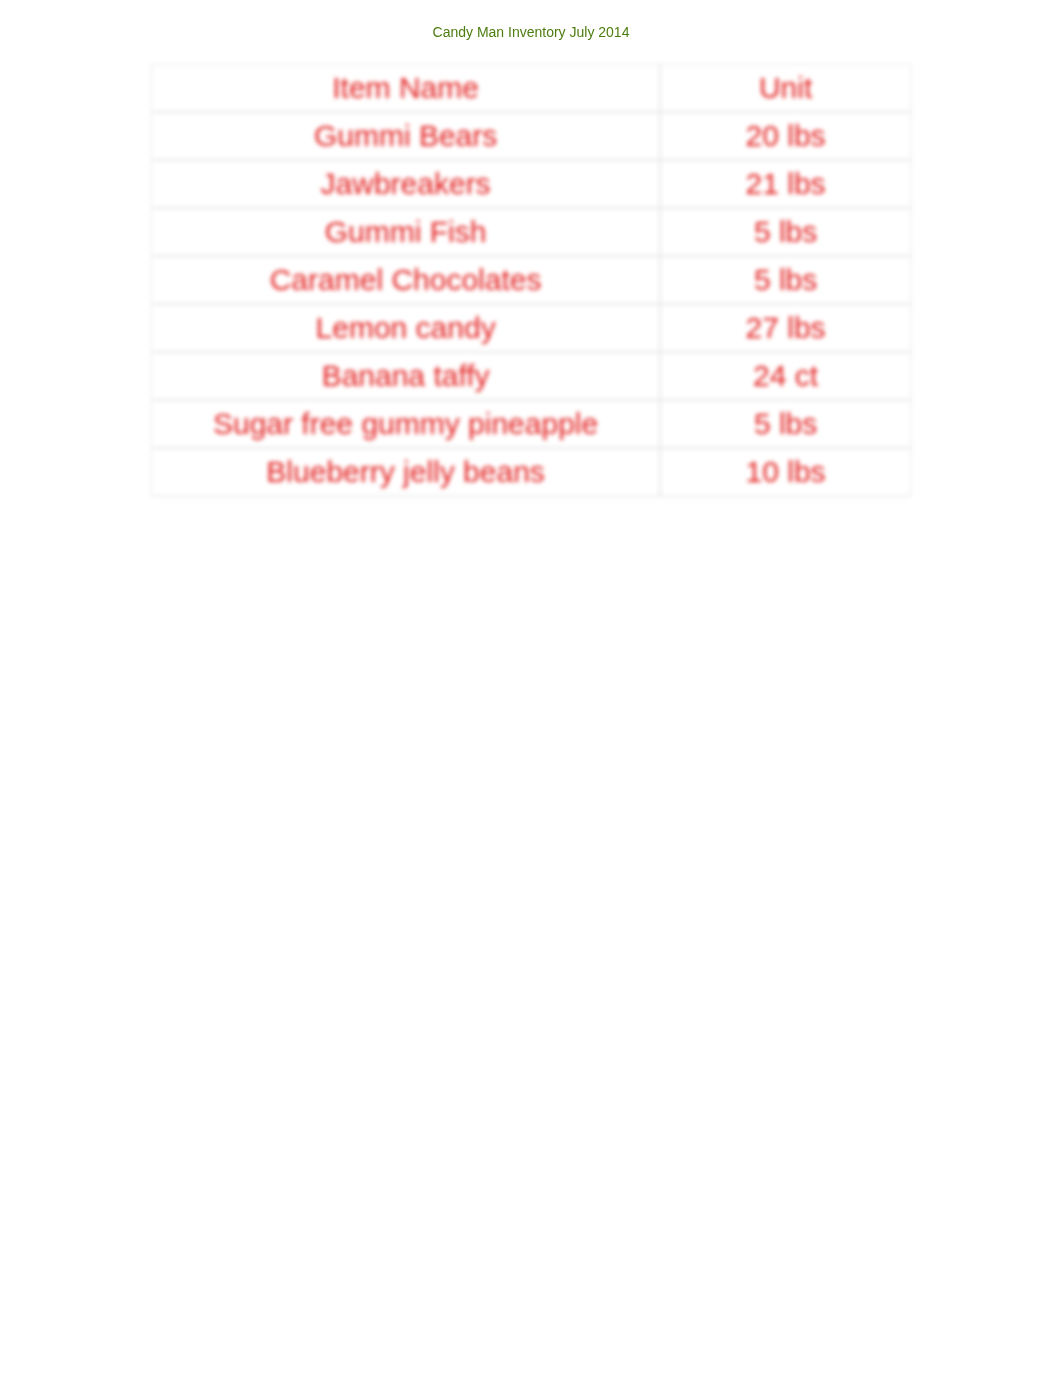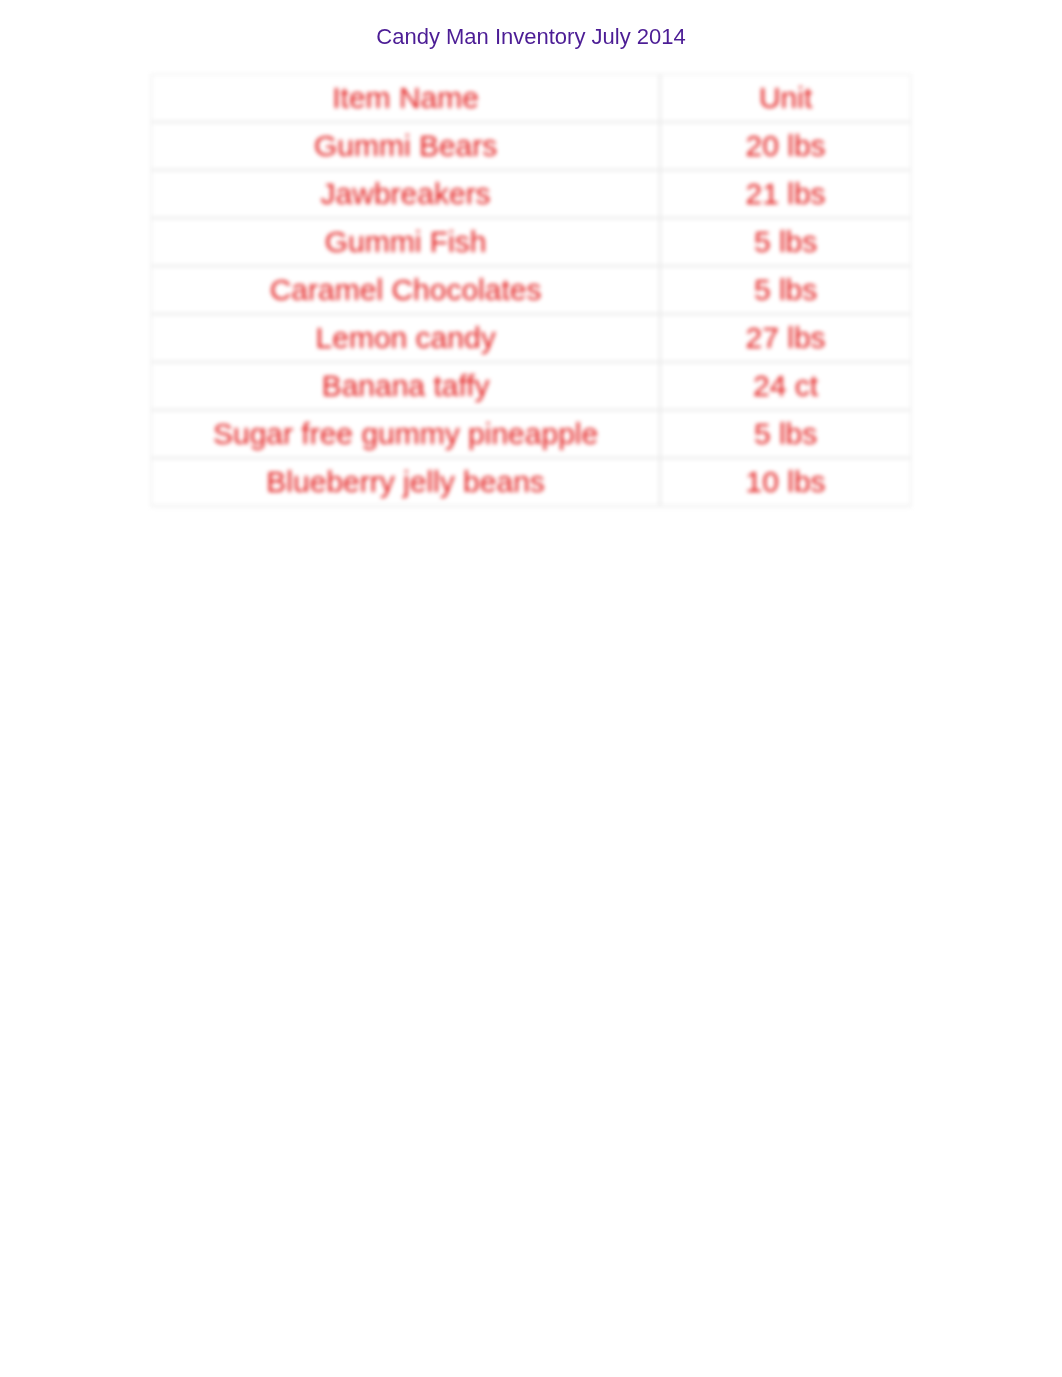--- a/index.html
+++ b/index.html
@@ -11,22 +11,22 @@
     body {
       width: 1062px;
       height: 1377px;
       background: #ffffff;
       font-family: 'Segoe UI', Tahoma, Geneva, Verdana, sans-serif;
       position: relative;
     }
     
     .page-title {
       text-align: center;
-      font-size: 22px;
-      color: #4c1d95;
+      font-size: 14px;
+      color: #4d7c0f;
       padding-top: 24px;
       padding-bottom: 24px;
       font-weight: 400;
     }
     
     .table-container {
       margin: 0 auto;
       width: 760px;
       filter: blur(2px);
     }

